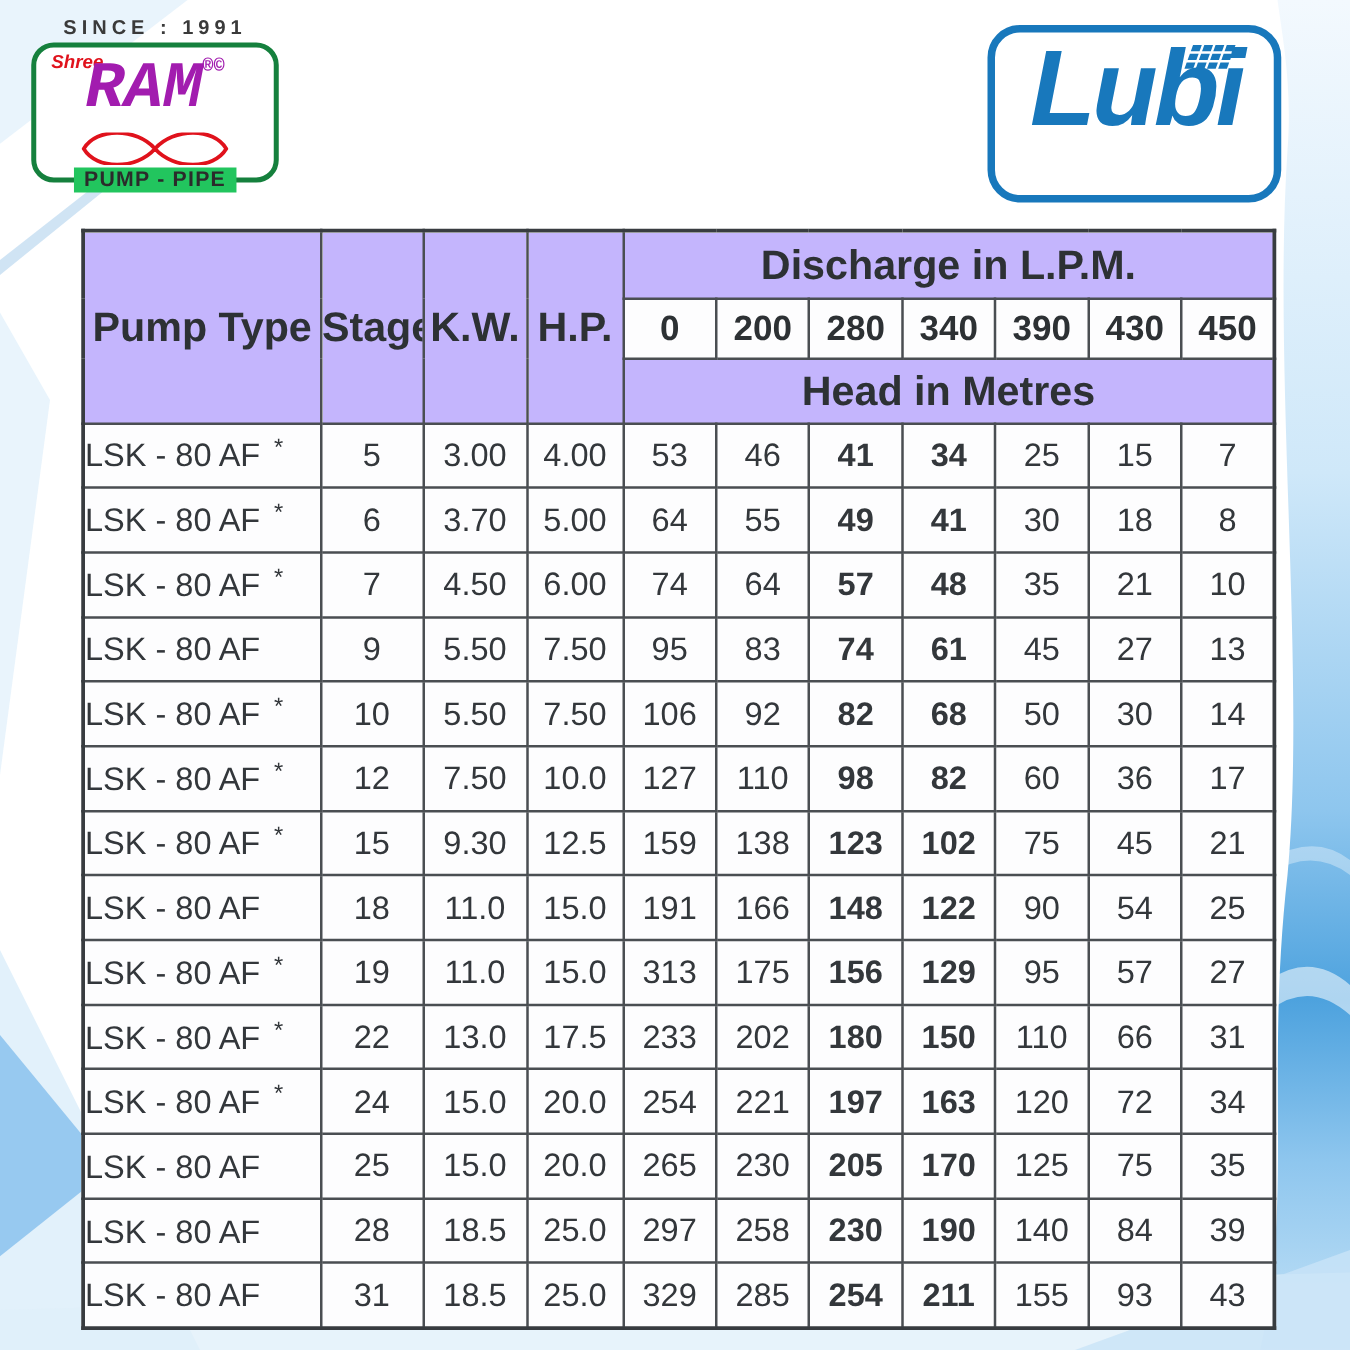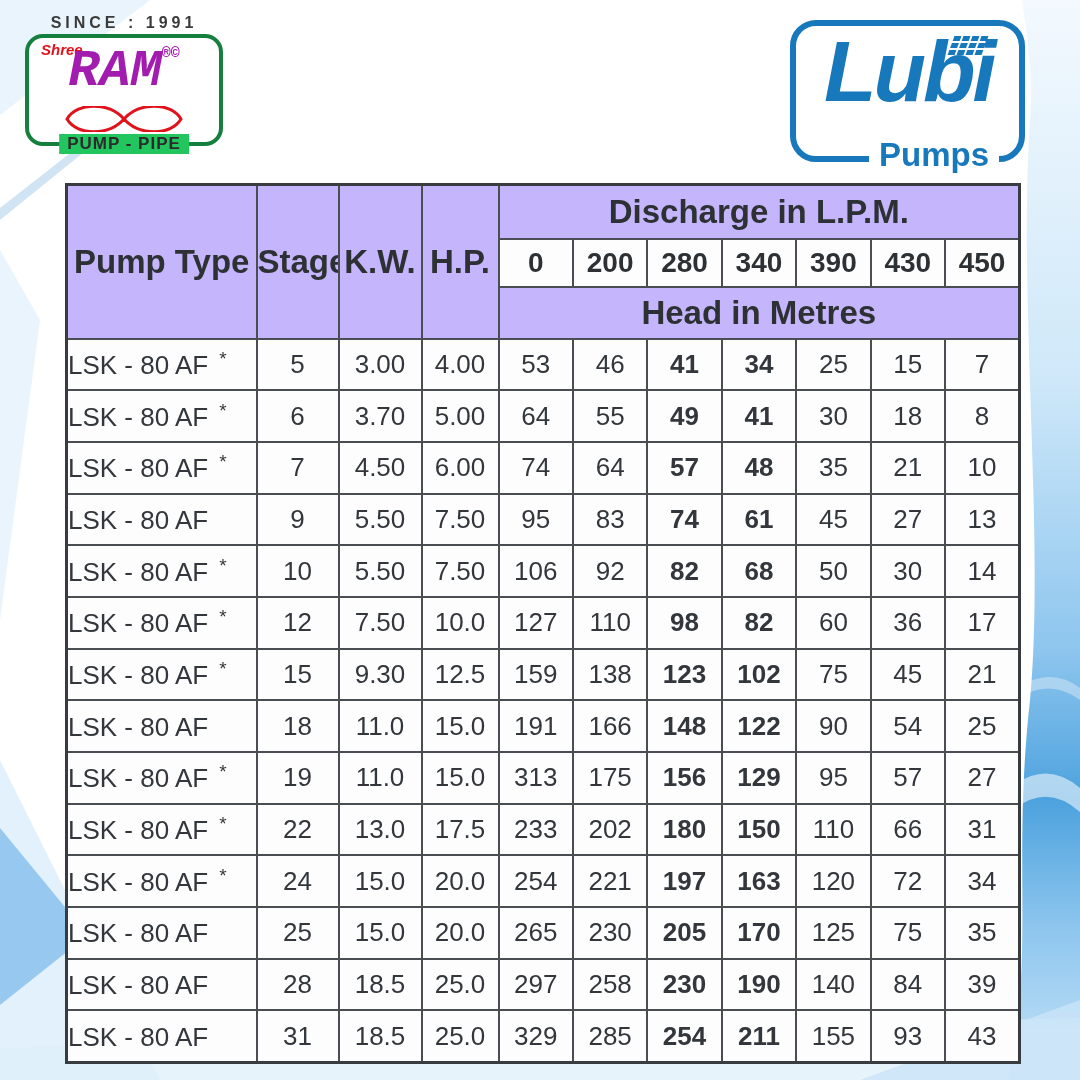--- a/index.html
+++ b/index.html
@@ -105,21 +105,20 @@
       <span></span>
     <span></span>
       <span></span>
       <span></span>
       <span></span>
     <span></span>
       <span></span>
       <span></span>
       <span></span>
   </div>
-  <div class="lubi-pumps">Pumps</div>
 </div>
 
 <table class="spec-table">
   <colgroup>
     <col style="width:190px">
       <col style="width:82px">
       <col style="width:83px">
       <col style="width:77px">
     <col>
       <col>

